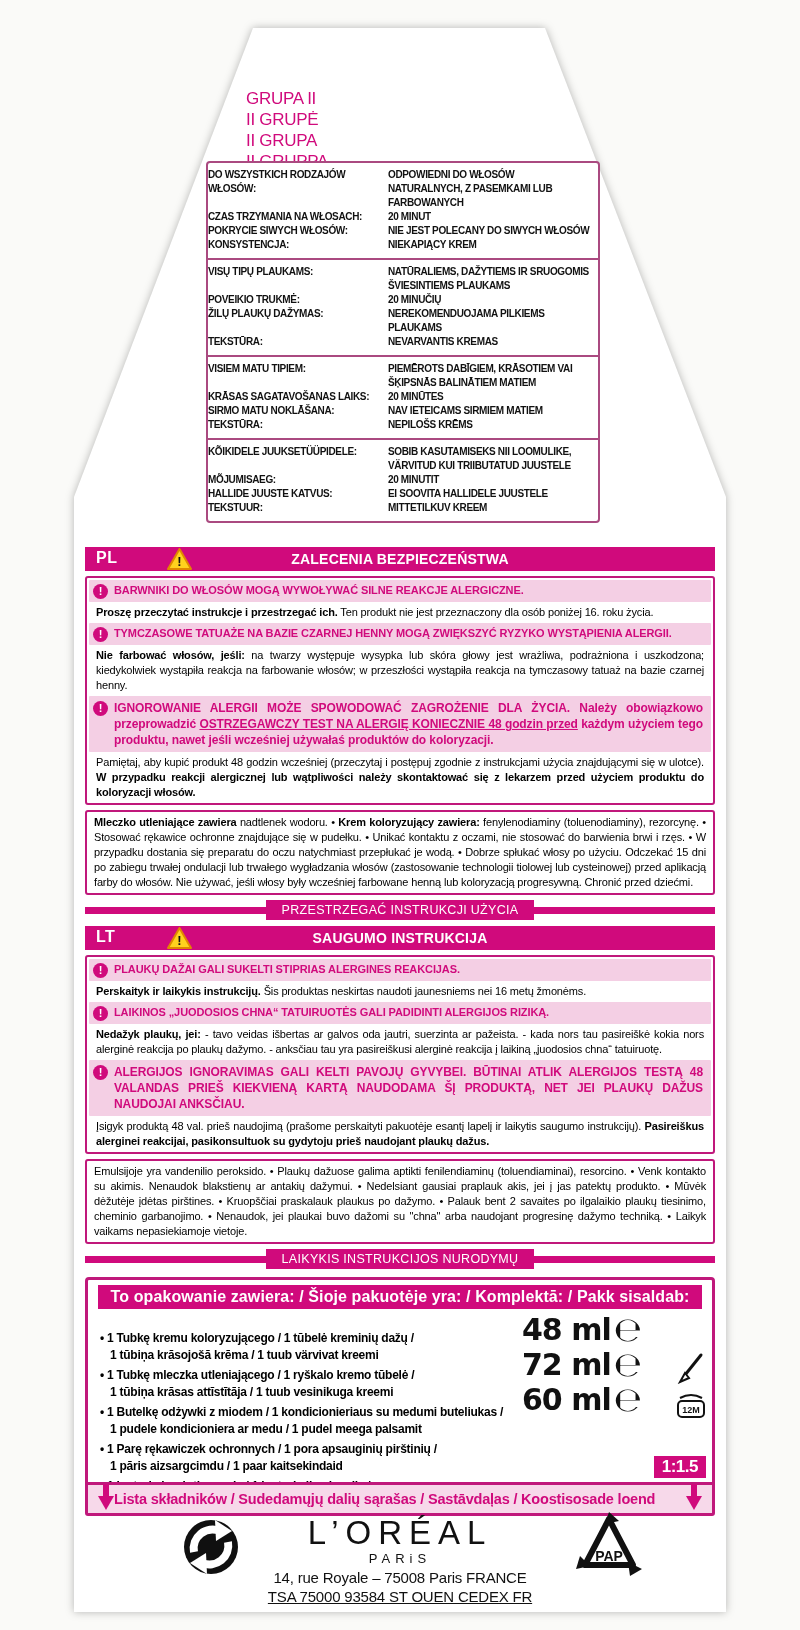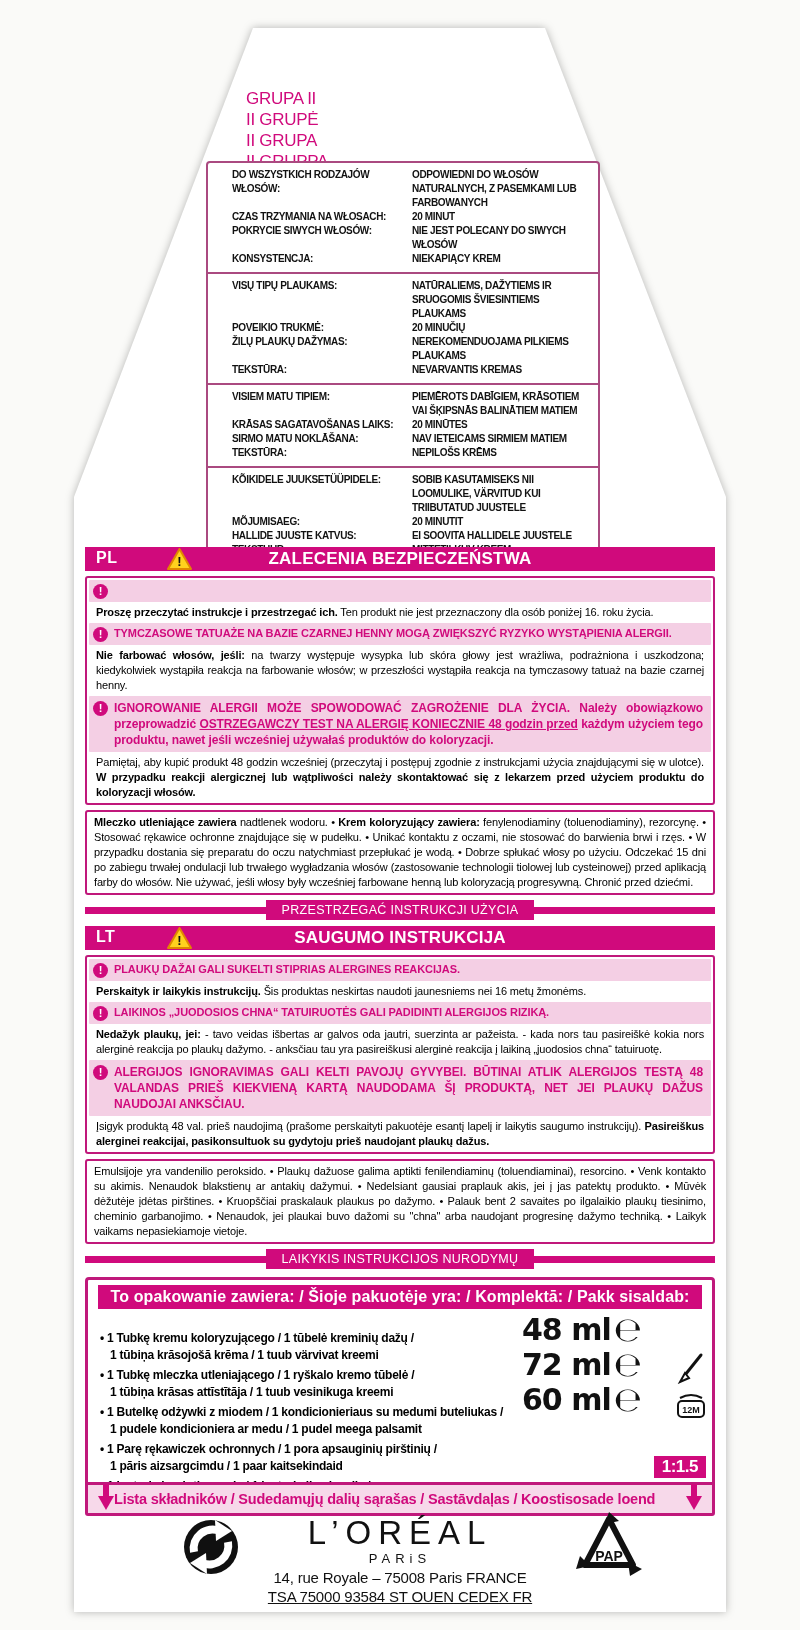--- a/index.html
+++ b/index.html
@@ -13,31 +13,31 @@
   .canvas{position:relative;width:800px;height:1630px;background:#fafaf8;overflow:hidden;}
   .shape-wrap{position:absolute;inset:0;filter:drop-shadow(0 0 4px rgba(0,0,0,0.28));}
   .package-shape{position:absolute;inset:0;background:#ffffff;
     clip-path:polygon(253px 28px,545px 28px,726px 497px,726px 1612px,74px 1612px,74px 497px);}
   
   .groups{position:absolute;left:246px;top:88px;color:var(--mag);font-weight:normal;
     font-size:17px;line-height:21px;letter-spacing:-0.3px;}
   
   .spec-table{position:absolute;left:206px;top:161px;width:390px;border:2.5px solid var(--tborder);
     border-radius:4px;background:#fff;}
-  .tsec{padding:5px 8px 6px 24px;}
+  .tsec{padding:5px 8px 6px 0;}
   .tsec + .tsec{border-top:2.5px solid var(--tborder);}
   .trow{display:grid;grid-template-columns:176px 1fr;column-gap:4px;}
   .tl,.tv{font-size:10px;font-weight:bold;line-height:14px;letter-spacing:-0.35px;color:#111;}
   
   .main-col{position:absolute;left:85px;top:547px;width:630px;}
   .bar{position:relative;height:24px;background:var(--mag);color:#fff;}
   .bar .lang{position:absolute;left:11px;top:2px;font-weight:bold;font-size:16px;letter-spacing:0.5px;}
   .bar .tri{position:absolute;left:82px;top:1px;}
   .bar .title{position:absolute;left:0;right:0;top:0;height:24px;line-height:24px;text-align:center;
-    font-weight:bold;font-size:17px;letter-spacing:0.2px;}
+    font-weight:bold;font-size:14px;letter-spacing:0.2px;}
   .wbox{border:2px solid var(--border);border-radius:3px;background:#fff;margin-top:5px;
     display:flex;flex-direction:column;gap:2px;padding:2px;}
   .row{border-radius:1px;}
   .row.pink{background:var(--pink);color:var(--mag);font-weight:bold;font-size:11px;line-height:14px;
     letter-spacing:-0.1px;padding:3px 6px 3px 4px;display:flex;gap:6px;align-items:flex-start;}
   .row.pink.big{font-size:12px;line-height:16px;text-align:justify;padding:4px 8px 4px 4px;}
   .row.white{background:#fff;color:#000;font-size:11px;line-height:15px;letter-spacing:-0.15px;
     text-align:justify;padding:1px 7px;}
   .b{font-weight:bold;}
   .u{text-decoration:underline;}
@@ -178,20 +178,21 @@
           <svg width="25" height="22" viewBox="0 0 25 22">
               <polygon points="12.5,1 24,21 1,21" fill="#ffd21e" stroke="#e08900" stroke-width="2" stroke-linejoin="round"></polygon>
               <text x="12.5" y="18" font-size="13" font-weight="bold" fill="#111" text-anchor="middle">!</text>
             </svg>
         </span>
         <span class="title">ZALECENIA BEZPIECZEŃSTWA</span>
       </div>
       <div class="wbox">
         <div class="row pink">
           <span class="alert-ico">!</span>
+          <span>BARWNIKI DO WŁOSÓW MOGĄ WYWOŁYWAĆ SILNE REAKCJE ALERGICZNE.</span>
         </div>
         <div class="row white"><span class="b">Proszę przeczytać instrukcje i przestrzegać ich.</span><span> Ten produkt nie jest przeznaczony dla osób poniżej 16. roku życia.</span></div>
         <div class="row pink">
           <span class="alert-ico">!</span>
           <span>TYMCZASOWE TATUAŻE NA BAZIE CZARNEJ HENNY MOGĄ ZWIĘKSZYĆ RYZYKO WYSTĄPIENIA ALERGII.</span>
         </div>
         <div class="row white"><span class="b">Nie farbować włosów, jeśli:</span><span> na twarzy występuje wysypka lub skóra głowy jest wrażliwa, podrażniona i uszkodzona; kiedykolwiek wystąpiła reakcja na farbowanie włosów; w przeszłości wystąpiła reakcja na tymczasowy tatuaż na bazie czarnej henny.</span></div>
         <div class="row pink big">
           <span class="alert-ico">!</span>
           <span><span>IGNOROWANIE ALERGII MOŻE SPOWODOWAĆ ZAGROŻENIE DLA ŻYCIA. Należy obowiązkowo przeprowadzić </span><span class="u">OSTRZEGAWCZY TEST NA ALERGIĘ KONIECZNIE 48 godzin przed</span><span> każdym użyciem tego produktu, nawet jeśli wcześniej używałaś produktów do koloryzacji.</span></span>

